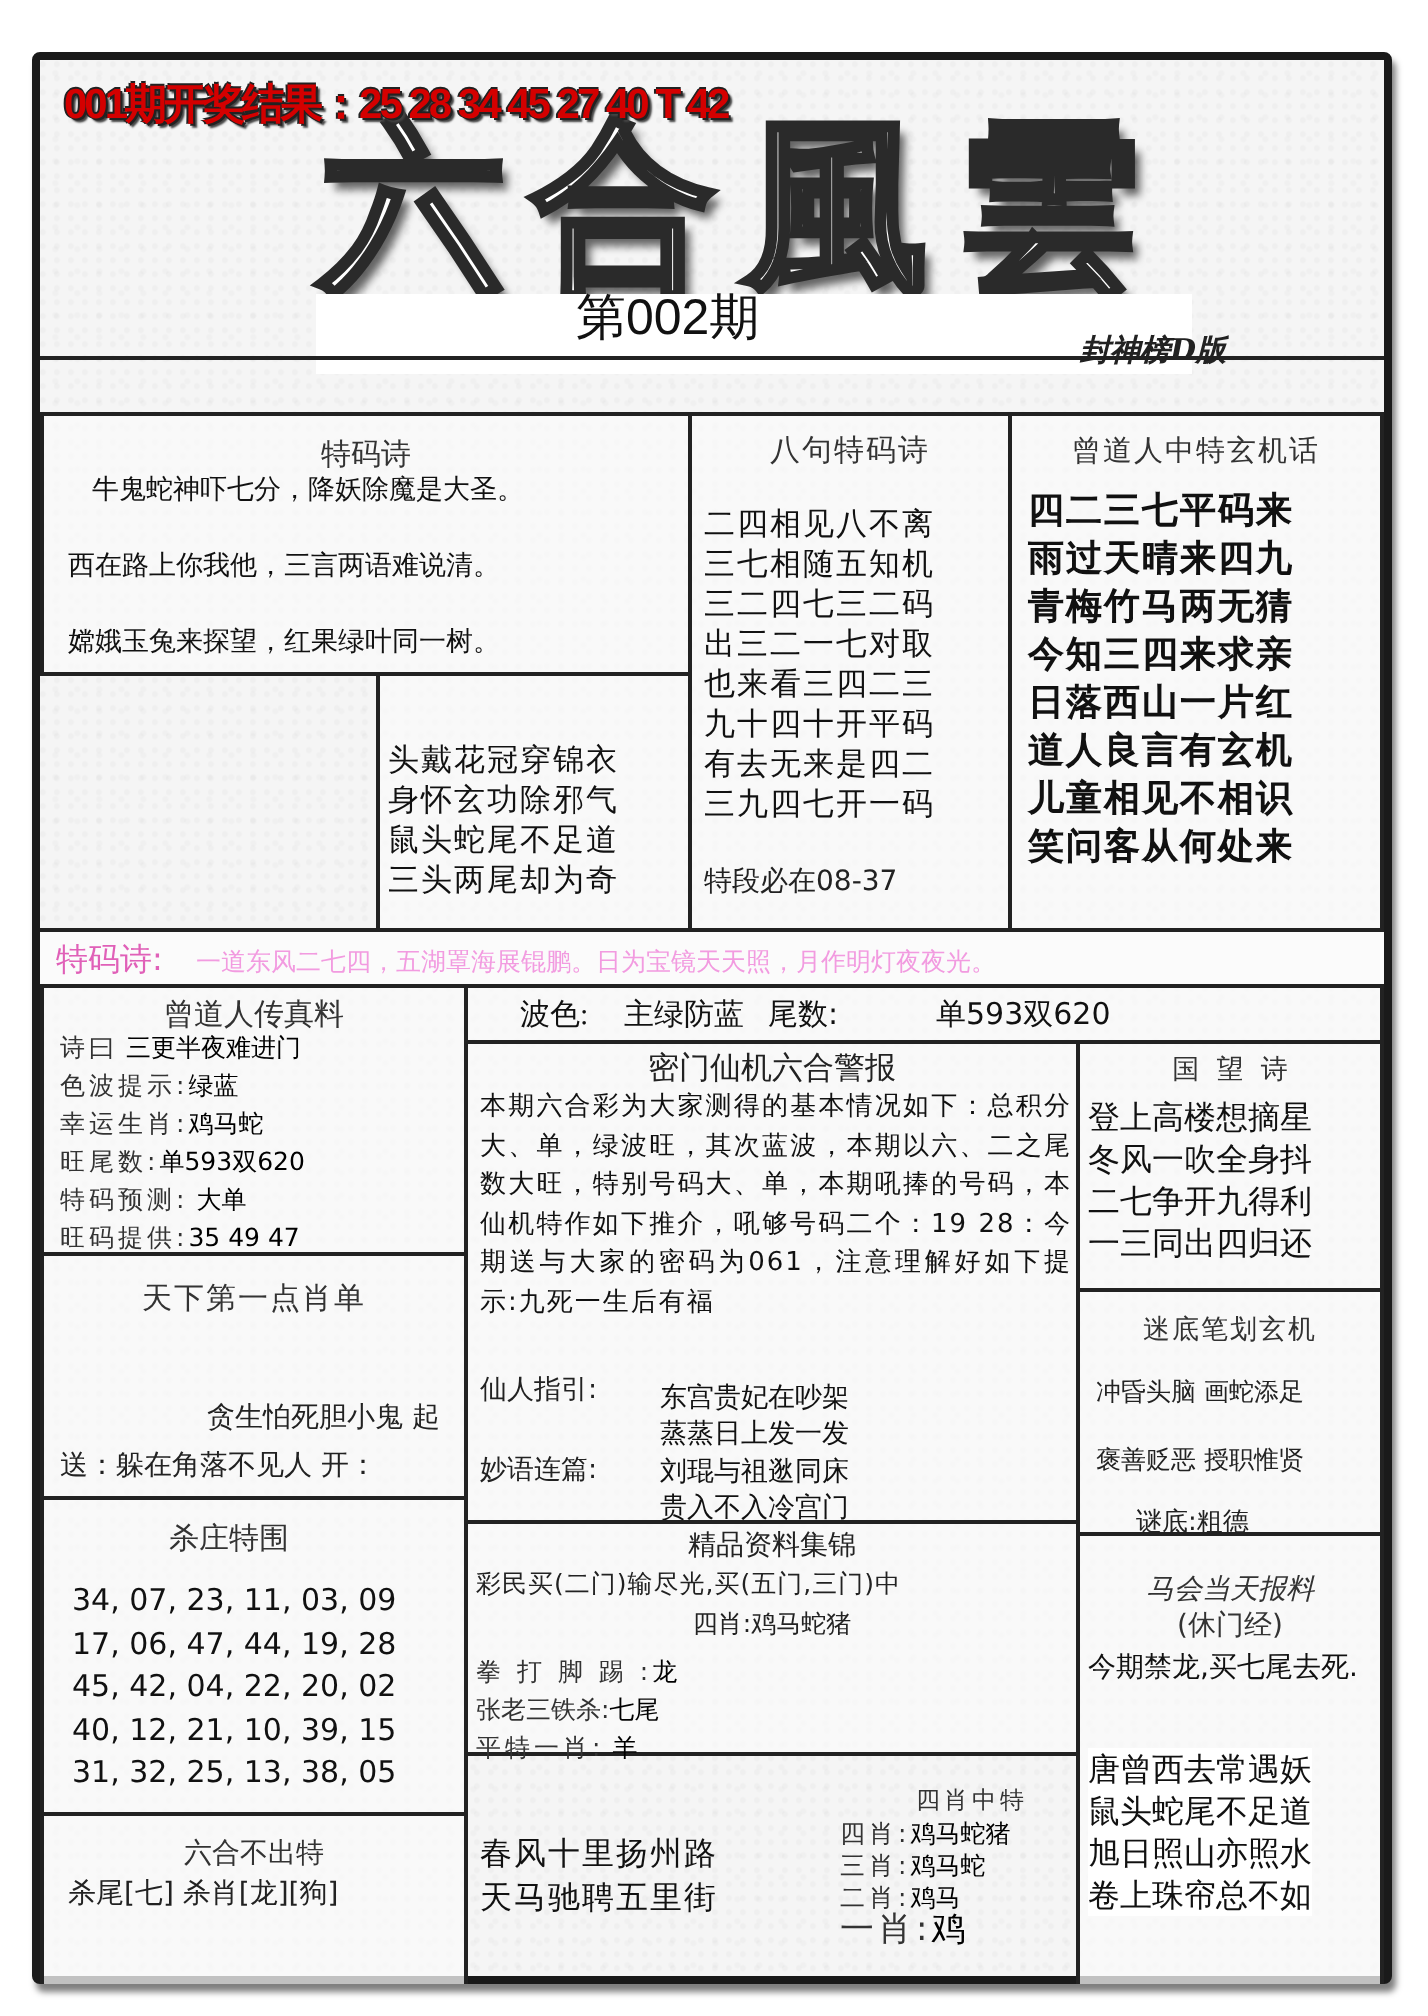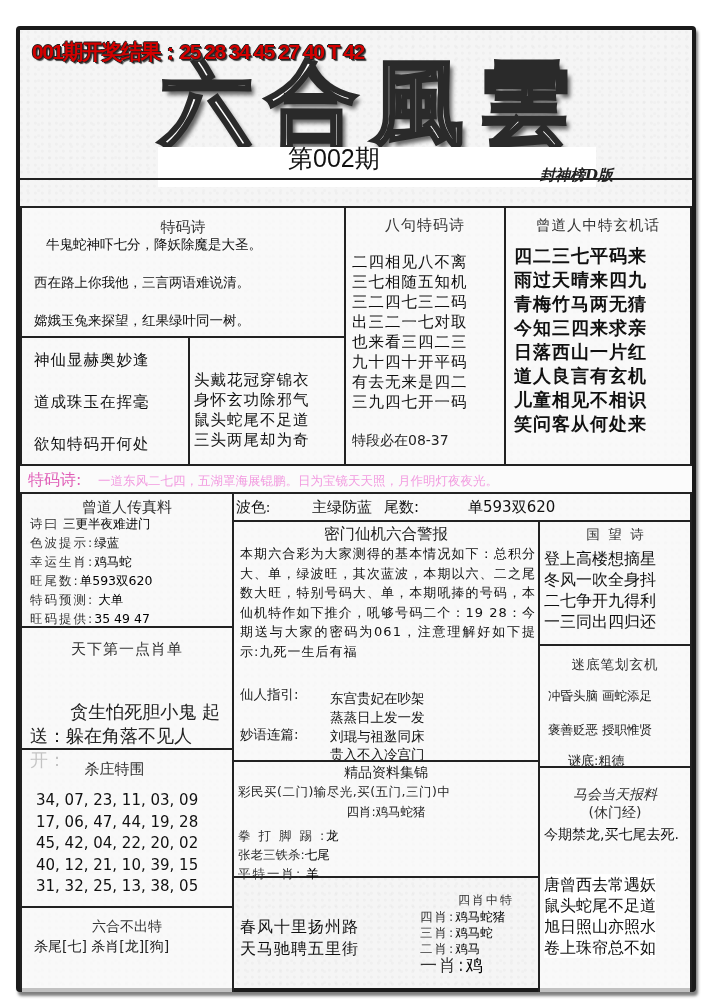--- a/index.html
+++ b/index.html
@@ -51,21 +51,21 @@
     border-top: 2px solid #222; border-bottom: 2px solid #222; background: #fbfbfb;
   }
   .pink-label { position: absolute; left: 8px; top: 4px; font-size: 16px; color: #e060b8; }
   .pink-text { position: absolute; left: 78px; top: 7px; font-size: 12.5px; color: #f29be0; }
 
   .kv { font-size: 12.5px; line-height: 19px; color: #222; white-space: nowrap; }
   .kv .k { color: #333; letter-spacing: 2px; }
   .kv .v { color: #000; }
   .big-line { font-size: 18px; line-height: 24px; font-weight: bold; color: #111; letter-spacing: 1px; white-space: nowrap; }
   .mid-line { font-size: 15.5px; line-height: 20px; color: #111; white-space: nowrap; letter-spacing: 1px; }
-  .small { font-size: 18px; color: #222; }
+  .small { font-size: 14px; color: #222; }
 </style>
 </head>
 <body>
 
 <div class="frame">
 
   <div class="logo">六合風雲</div>
   <div class="result-line">001期开奖结果：25 28 34 45 27 40 T 42</div>
   <div class="issue-band"></div>
   <div class="issue">第002期</div>
@@ -73,25 +73,20 @@
   <div class="rule-thick" style="top:148px;"></div>
   <div class="rule-thick" style="top:176px;"></div>
 
   <div class="box" style="left:0; top:176px; width:326px; height:132px;">
     <div class="title abs" style="left:0; width:322px; top:10px; font-size:15px;">特码诗</div>
     <div class="poem abs" style="left:12px; top:28px;margin-left:12px;">牛鬼蛇神吓七分，降妖除魔是大圣。</div>
     <div class="poem abs" style="left:12px; top:66px;">西在路上你我他，三言两语难说清。</div>
     <div class="poem abs" style="left:12px; top:104px;">嫦娥玉兔来探望，红果绿叶同一树。</div>
   </div>
 
-  <div class="box" style="left:0; top:306px; width:170px; height:130px;">
-    <div class="mid-line abs" style="left:12px; top:12px;">神仙显赫奥妙逢</div>
-    <div class="mid-line abs" style="left:12px; top:54px;">道成珠玉在挥毫</div>
-    <div class="mid-line abs" style="left:12px; top:96px;">欲知特码开何处</div>
-  </div>
 
   <div class="box" style="left:168px; top:306px; width:158px; height:130px;">
     <div class="mid-line abs" style="left:4px; top:32px;">头戴花冠穿锦衣</div>
     <div class="mid-line abs" style="left:4px; top:52px;">身怀玄功除邪气</div>
     <div class="mid-line abs" style="left:4px; top:72px;">鼠头蛇尾不足道</div>
     <div class="mid-line abs" style="left:4px; top:92px;">三头两尾却为奇</div>
   </div>
 
   <div class="box" style="left:324px; top:176px; width:162px; height:260px;">
     <div class="title abs" style="left:0; width:158px; top:8px; font-size:15px; letter-spacing:1px;">八句特码诗</div>
@@ -155,21 +150,21 @@
       <div>31, 32, 25, 13, 38, 05</div>
     </div>
   </div>
 
   <div class="box" style="left:0; top:876px; width:214px; height:86px; border-bottom:none;">
     <div class="title abs" style="left:0; width:210px; top:10px; font-size:14px;">六合不出特</div>
     <div class="abs small" style="left:12px; top:30px; font-size:14px;">杀尾[七]  杀肖[龙][狗]</div>
   </div>
 
   <div class="box" style="left:212px; top:462px; width:460px; height:30px;">
-    <span class="abs" style="left:2px; top:4px; font-size:15px;font-family:Liberation Serif, serif;">波色:</span>
+    <span class="abs" style="left:26px; top:4px; font-size:15px;font-family:Liberation Serif, serif;">波色:</span>
     <span class="abs" style="left:78px; top:4px; font-size:15px;">主绿防蓝</span>
     <span class="abs" style="left:150px; top:4px; font-size:15px;">尾数:</span>
     <span class="abs" style="left:234px; top:4px; font-size:15px;">单593双620</span>
   </div>
 
   <div class="box" style="left:212px; top:490px; width:308px; height:242px;">
     <div class="title abs" style="left:0; width:304px; top:2px; font-size:15.5px; color:#222;">密门仙机六合警报</div>
     <div class="abs" style="left:6px; top:22px; width:296px; font-size:13px; line-height:19.5px; letter-spacing:1px; color:#111; text-align:justify;">本期六合彩为大家测得的基本情况如下：总积分大、单，绿波旺，其次蓝波，本期以六、二之尾数大旺，特别号码大、单，本期吼捧的号码，本仙机特作如下推介，吼够号码二个：19 28：今期送与大家的密码为061，注意理解好如下提示:九死一生后有福</div>
     <div class="abs small" style="left:6px; top:164px; font-size:13.5px;">仙人指引:</div>
     <div class="abs small" style="left:96px; top:168px; font-size:13.5px; color:#111;">东宫贵妃在吵架</div>

